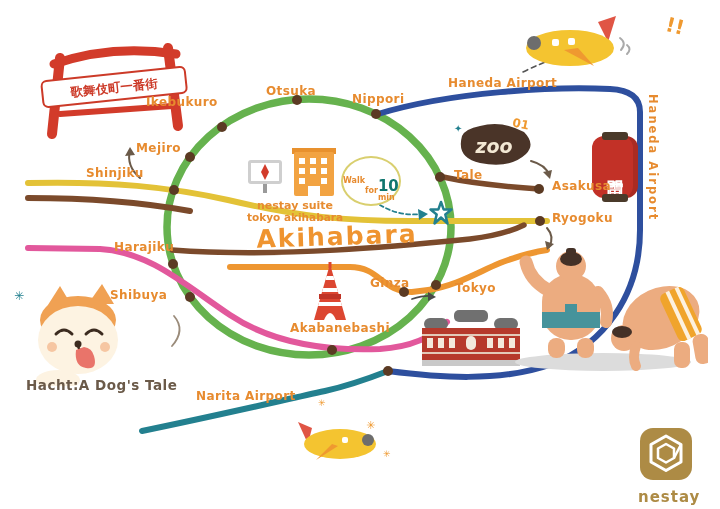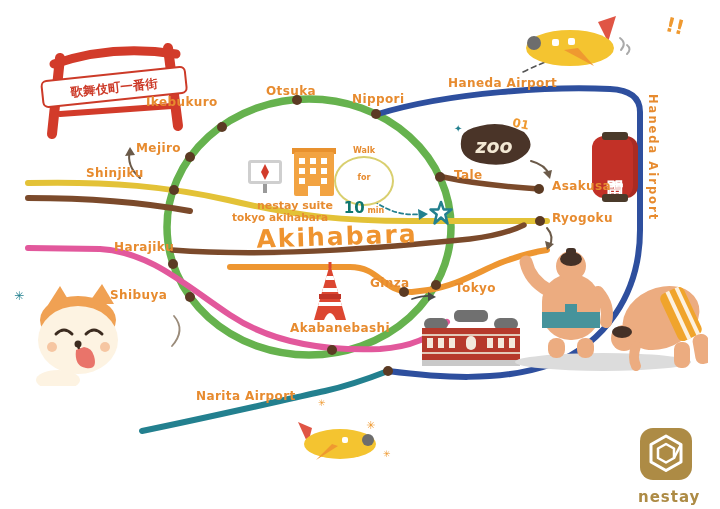--- a/index.html
+++ b/index.html
@@ -9,22 +9,22 @@
   .illus{position:absolute;}
   .station-label{position:absolute;color:#e78b2f;font-weight:bold;font-size:12px;
                  letter-spacing:.4px;white-space:nowrap;}
   .akihabara-label{left:252px;top:222px;width:170px;text-align:center;font-size:25px;
                    color:#ef9430;letter-spacing:2px;transform:rotate(-2deg);}
   .vertical-label{writing-mode:vertical-rl;font-size:11.5px;letter-spacing:2px;}
   .caption{position:absolute;left:26px;top:377px;color:#6b5a49;font-weight:bold;
            font-size:13.5px;letter-spacing:.5px;white-space:nowrap;}
   .hotel-text{position:absolute;width:110px;text-align:center;color:#e78b2f;
               font-weight:bold;white-space:nowrap;}
-  .bubble{position:absolute;left:334px;top:156px;width:56px;height:46px;background:#fff;
-          border:2px solid #d9cf6f;border-radius:50%;display:flex;flex-direction:column;
+  .bubble{position:absolute;left:341px;top:156px;width:56px;height:46px;background:#fff;
+          border:2px solid #d9cf6f;border-radius:50%;display:flex;flex-direction:row;
           align-items:center;justify-content:center;line-height:1;}
   .bubble .b1{font-size:8px;color:#e78b2f;font-weight:bold;}
   .bubble .b2{font-size:8px;color:#e78b2f;font-weight:bold;margin-top:19px;}
   .bubble .big{font-size:15px;color:#0f766e;}
   .lantern{position:absolute;left:592px;top:136px;width:46px;height:62px;background:#c23127;
            border-radius:12px;display:flex;align-items:center;justify-content:center;
            box-shadow:inset -5px 0 rgba(0,0,0,.12);}
   .lantern .band{position:absolute;left:50%;transform:translateX(-50%);width:26px;height:8px;
                  background:#4a3a2a;border-radius:3px;}
   .band-top{top:-4px;} .band-bottom{bottom:-4px;}
@@ -109,21 +109,21 @@
         <rect x="75" y="10" width="6" height="6"></rect>
       <rect x="53" y="20" width="6" height="6"></rect>
         <rect x="64" y="20" width="6" height="6"></rect>
         <rect x="75" y="20" width="6" height="6"></rect>
       <rect x="53" y="30" width="6" height="6"></rect>
         <rect x="75" y="30" width="6" height="6"></rect>
       <rect x="62" y="38" width="12" height="10"></rect>
     </g>
   </svg>
   <div class="hotel-text" style="left:240px;top:199px;font-size:11px">nestay suite</div>
-  <div class="hotel-text" style="left:225px;top:211px;font-size:10.5px">tokyo akihabara</div>
+  <div class="hotel-text" style="left:240px;top:211px;font-size:10.5px">tokyo akihabara</div>
 
   <div class="bubble">
     <div class="b1">Walk</div>
     <div class="b2">for</div>
     <div class="b2"><span class="big">10</span>
       <span>min</span></div>
   </div>
 
   <svg class="illus" style="left:448px;top:116px" width="92" height="56" viewBox="0 0 92 56">
     <path d="M14,20 Q8,42 32,47 Q62,53 78,38 Q88,28 76,16 Q54,4 32,10 Q17,13 14,20 Z" fill="#4a3428"></path>
@@ -210,20 +210,21 @@
     <ellipse cx="58" cy="56" rx="40" ry="34" fill="#fdf3e2"></ellipse>
     <ellipse cx="38" cy="96" rx="22" ry="10" fill="#fdf3e2"></ellipse>
     <path d="M36,50 q8,-8 16,0" stroke="#3c2b1f" stroke-width="3" fill="none" stroke-linecap="round"></path>
     <path d="M66,50 q8,-8 16,0" stroke="#3c2b1f" stroke-width="3" fill="none" stroke-linecap="round"></path>
     <circle cx="32" cy="63" r="5" fill="#f6c6a2"></circle>
     <circle cx="85" cy="63" r="5" fill="#f6c6a2"></circle>
     <circle cx="58" cy="60" r="3.5" fill="#3c2b1f"></circle>
     <path d="M58,62 q2,8 10,9" stroke="#3c2b1f" stroke-width="2.5" fill="none" stroke-linecap="round"></path>
     <path d="M56,66 q-2,16 10,18 q12,2 8,-12 q-2,-8 -10,-9 Z" fill="#e9746a"></path>
   </svg>
+  <div class="caption">Hacht:A Dog's Tale</div>
 
   <svg class="illus" style="left:520px;top:12px" width="112" height="64" viewBox="0 0 112 64">
     <path d="M100,26 q7,5 1,12" stroke="#aaaaaa" stroke-width="2" fill="none" stroke-linecap="round"></path>
     <path d="M107,33 q5,4 0,9" stroke="#aaaaaa" stroke-width="2" fill="none" stroke-linecap="round"></path>
     <path d="M78,10 L96,4 L88,30 Z" fill="#e05545"></path>
     <ellipse cx="50" cy="36" rx="44" ry="18" fill="#f4c430"></ellipse>
     <path d="M44,38 L74,54 L58,36 Z" fill="#ef9930"></path>
     <circle cx="14" cy="31" r="7" fill="#6d6d6d"></circle>
     <rect x="32" y="27" width="7" height="7" rx="2" fill="#ffffff"></rect>
     <rect x="48" y="26" width="7" height="7" rx="2" fill="#ffffff"></rect>

